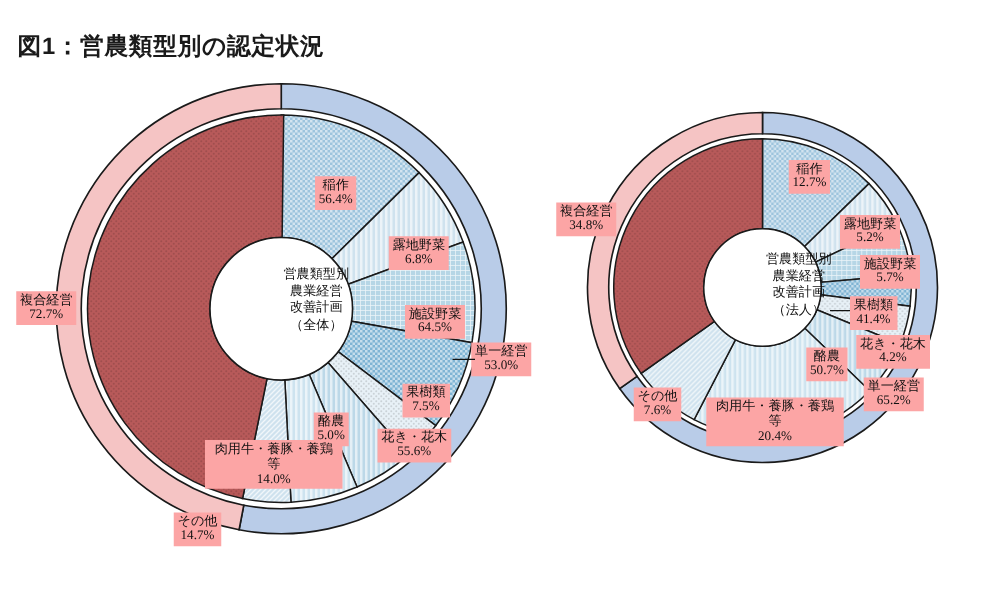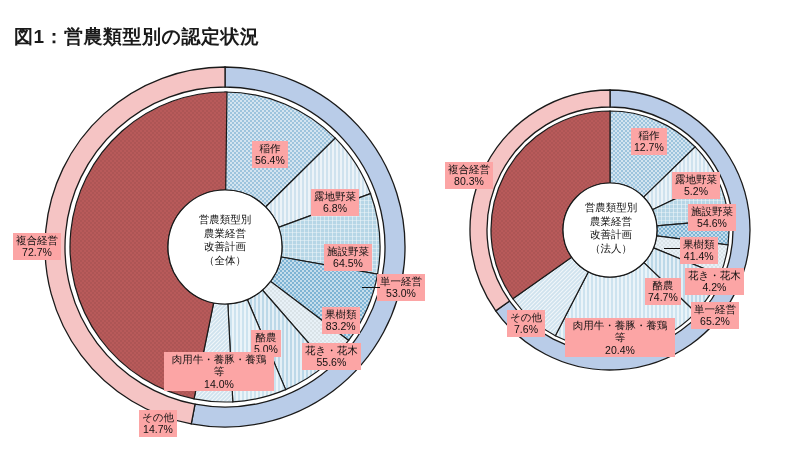--- a/index.html
+++ b/index.html
@@ -16,25 +16,25 @@
   .chart-wrap{position:absolute;}
   #chart-left{left:0px;top:52px;width:450px;height:419px;}
   #chart-right{left:445px;top:80px;width:355px;height:360px;}
   svg{display:block;overflow:visible;}
   .lbl{
     position:absolute;background:#fca5a5;
     border:0;padding:1px 3px;
     font-size:10.5px;line-height:1.18;text-align:center;
     white-space:nowrap;color:#111;
   }
-  .lbl .pct{display:block;}
+  .lbl .pct{display:block;font-family:Liberation Serif, serif;}
   .lbl.wide{white-space:normal;width:104px;}
   .center-lbl{
     position:absolute;text-align:center;font-size:10.5px;
-    line-height:1.3;color:#111;white-space:nowrap;
+    line-height:1.3;color:#111;white-space:nowrap;padding-left:28px;
   }
   .leader{position:absolute;background:#111;}
 </style>
 </head>
 <body>
 
 <div id="figure-title">図1：営農類型別の認定状況</div>
 
 <div class="chart-wrap" id="chart-left">
   <svg id="svg-left" width="450" height="400" viewBox="0 0 450 400">
@@ -101,21 +101,21 @@
     </svg>
   <div class="center-lbl" id="center-left" style="left: 174px; top: 161px; width: 102px;">
       <div>営農類型別</div>
       <div>農業経営</div>
       <div>改善計画</div>
       <div>（全体）</div>
     </div>
 <div class="lbl" style="left: 252px; top: 89px;"><span>稲作</span><span class="pct">56.4%</span></div>
     <div class="lbl" style="left: 311px; top: 137px;"><span>露地野菜</span><span class="pct">6.8%</span></div>
     <div class="lbl" style="left: 324px; top: 192px;"><span>施設野菜</span><span class="pct">64.5%</span></div>
-    <div class="lbl" style="left: 322px; top: 255px;"><span>果樹類</span><span class="pct">83.2%</span></div>
+    <div class="lbl" style="left: 322px; top: 255px;"><span>果樹類</span><span class="pct">7.5%</span></div>
     <div class="lbl" style="left: 302px; top: 291px;"><span>花き・花木</span><span class="pct">55.6%</span></div>
     <div class="lbl" style="left: 251px; top: 278px;"><span>酪農</span><span class="pct">5.0%</span></div>
     <div class="lbl wide" style="left: 164px; top: 300px;"><span>肉用牛・養豚・養鶏等</span><span class="pct">14.0%</span></div>
     <div class="lbl" style="left: 139px; top: 358px;"><span>その他</span><span class="pct">14.7%</span></div>
     <div class="lbl" style="left: 13px; top: 181px;"><span>複合経営</span><span class="pct">72.7%</span></div>
     <div class="lbl" style="left: 377px; top: 222px;"><span>単一経営</span><span class="pct">53.0%</span></div>
     <div class="leader" style="left: 362px; top: 235px; width: 18px; height: 1.2px; transform-origin: 0px 0px;"></div>
   </div>
 
 <div class="chart-wrap" id="chart-right">
@@ -182,22 +182,22 @@
       <circle cx="165" cy="150" r="47" fill="#ffffff" stroke="#1a1a1a" stroke-width="1.2"></circle>
     </svg>
   <div class="center-lbl" id="center-right" style="left: 119px; top: 121px; width: 94px;">
       <div>営農類型別</div>
       <div>農業経営</div>
       <div>改善計画</div>
       <div>（法人）</div>
     </div>
 <div class="lbl" style="left: 186px; top: 48px;"><span>稲作</span><span class="pct">12.7%</span></div>
     <div class="lbl" style="left: 227px; top: 92px;"><span>露地野菜</span><span class="pct">5.2%</span></div>
-    <div class="lbl" style="left: 243px; top: 124px;"><span>施設野菜</span><span class="pct">54.6%</span></div>
+    <div class="lbl" style="left: 243px; top: 124px;"><span>施設野菜</span><span class="pct">5.7%</span></div>
     <div class="lbl" style="left: 235px; top: 157px;"><span>果樹類</span><span class="pct">41.4%</span></div>
     <div class="lbl" style="left: 240px; top: 188px;"><span>花き・花木</span><span class="pct">4.2%</span></div>
-    <div class="lbl" style="left: 200px; top: 198px;"><span>酪農</span><span class="pct">74.7%</span></div>
+    <div class="lbl" style="left: 200px; top: 198px;"><span>酪農</span><span class="pct">50.7%</span></div>
     <div class="lbl wide" style="left: 120px; top: 238px;"><span>肉用牛・養豚・養鶏等</span><span class="pct">20.4%</span></div>
     <div class="lbl" style="left: 62px; top: 230px;"><span>その他</span><span class="pct">7.6%</span></div>
-    <div class="lbl" style="left: 0px; top: 82px;"><span>複合経営</span><span class="pct">80.3%</span></div>
+    <div class="lbl" style="left: 0px; top: 82px;"><span>複合経営</span><span class="pct">34.8%</span></div>
     <div class="lbl" style="left: 246px; top: 222px;"><span>単一経営</span><span class="pct">65.2%</span></div>
     <div class="leader" style="left: 219px; top: 168px; width: 16px; height: 1.2px; transform-origin: 0px 0px;"></div>
   </div>
 
 </body></html>

